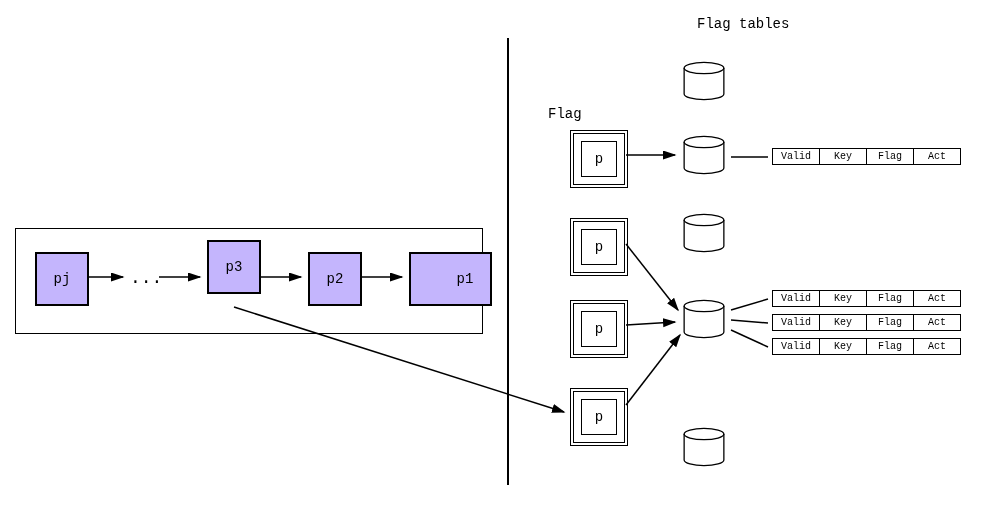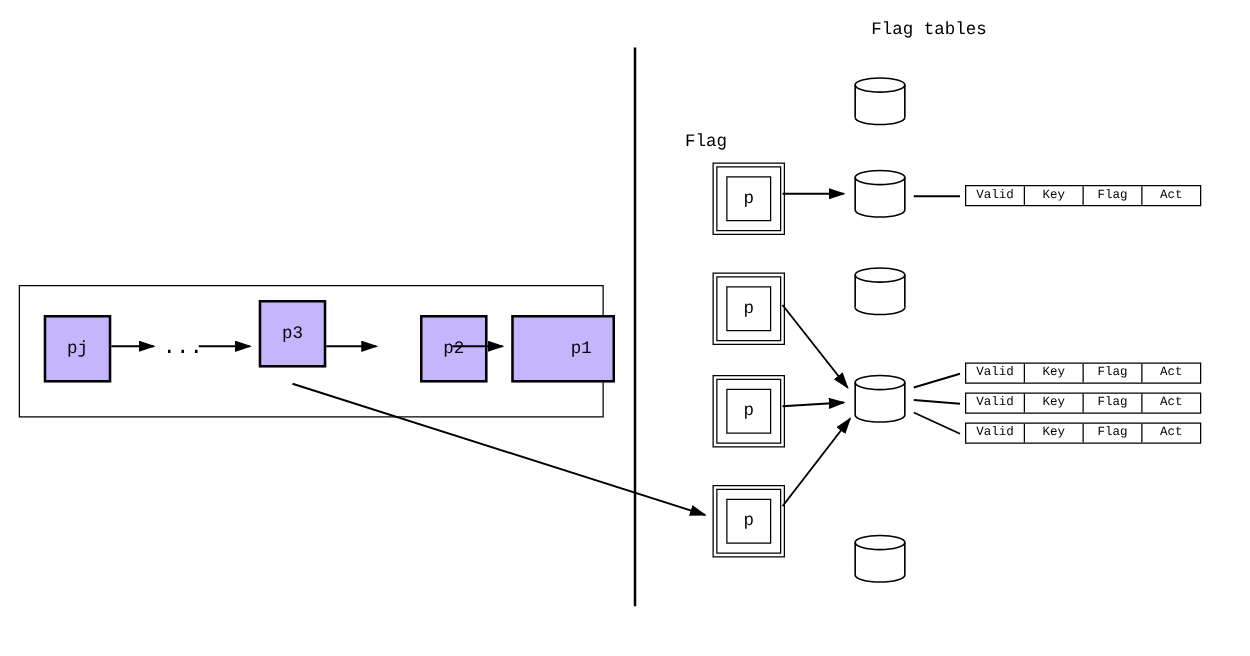--- a/index.html
+++ b/index.html
@@ -70,21 +70,21 @@
 
   <div class="abs" style="left:15px; top:228px; width:466px; height:104px; border:1px solid #000;"></div>
 
   <div class="abs box" style="left:35px; top:252px; width:50px; height:50px;">
     <span>pj</span>
   </div>
   <div class="abs" style="left:130px; top:268px; font-size:18px;">...</div>
   <div class="abs box" style="left:207px; top:240px; width:50px; height:50px;">
     <span>p3</span>
   </div>
-  <div class="abs box" style="left:308px; top:252px; width:50px; height:50px;margin-left:28px;">
+  <div class="abs box" style="left:308px; top:252px; width:50px; height:50px;">
     <span>p2</span>
   </div>
   <div class="abs box" style="left:409px; top:252px; width:50px; height:50px;padding-left:29px;">
     <span>p1</span>
   </div>
 
   <div class="abs" style="left:697px; top:16px;">Flag tables</div>
   <div class="abs" style="left:548px; top:106px;">Flag</div>
 
   <div class="abs core-outer" style="left:570px; top:130px;">

